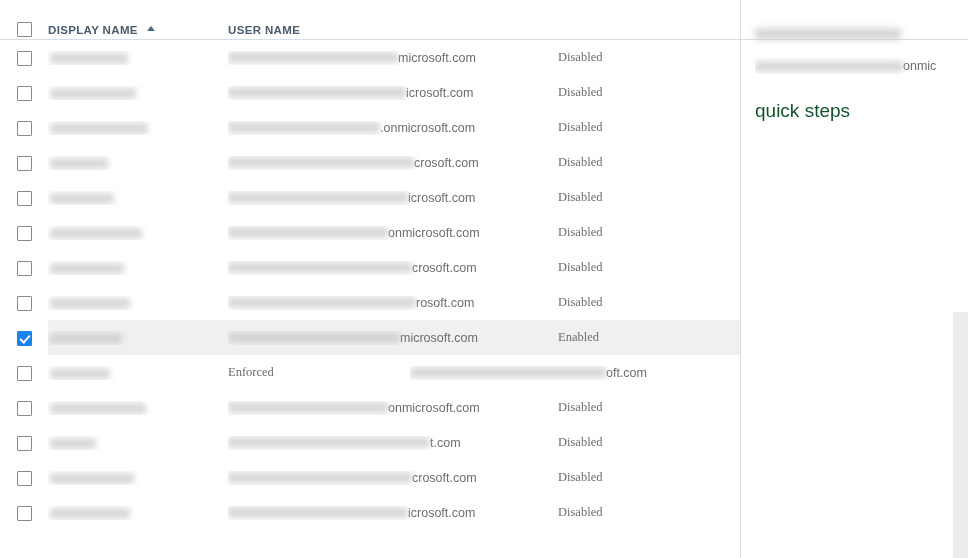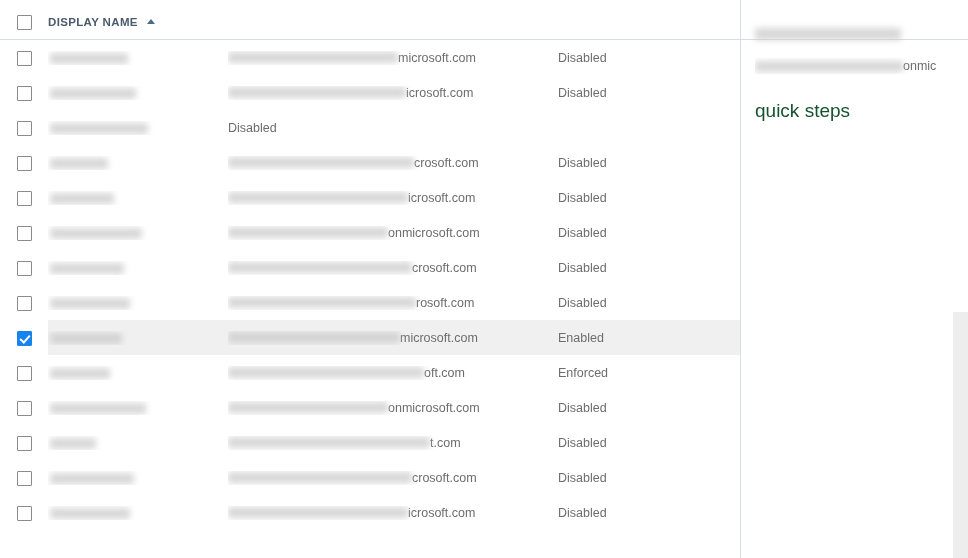--- a/index.html
+++ b/index.html
@@ -31,22 +31,22 @@
     background: #ffffff;
     overflow: hidden;
   }
 
   .table-header {
     position: relative;
     height: 40px;
     box-sizing: border-box;
     border-bottom: 1px solid #d6dde3;
     display: flex;
-    align-items: center;
-    padding-top: 4px;
+    align-items: flex-start;
+    padding-top: 20px;
   }
 
   .col-check {
     width: 48px;
     min-width: 48px;
     display: flex;
     justify-content: center;
     padding-top: 2px;
   }
   .col-display {
@@ -138,21 +138,21 @@
 
   .cell {
     font-size: 12.5px;
     color: #6d6d6d;
     white-space: nowrap;
     overflow: hidden;
     box-sizing: border-box;
   }
   .cell.display { width: 180px; min-width: 180px; padding-left: 2px; }
   .cell.user    { width: 330px; min-width: 330px; }
-  .cell.status  { width: 182px; min-width: 182px; }
+  .cell.status  { width: 182px; min-width: 182px; font-family: Liberation Serif, serif; }
 
   
   .redacted {
     display: inline-block;
     vertical-align: middle;
     background: #c8c8c8;
     border-radius: 2px;
     filter: blur(3.2px);
     opacity: 0.72;
     height: 11px;
@@ -255,20 +255,23 @@
   <div class="table-pane">
 
     <div class="table-header">
       <div class="col-check">
         <span class="cb" id="header-cb"></span>
       </div>
       <div class="col-display">
         <span class="th-label">DISPLAY NAME</span>
         <span class="sort-arrow"></span>
       </div>
+      <div class="col-user">
+        <span class="th-label">USER NAME</span>
+      </div>
     </div>
 
     <div class="rows" id="rows-container">
         <div class="row">
           <div class="col-check">
             <span class="cb"></span>
           </div>
           <div class="row-body">
             <div class="cell display"><span class="redacted" style="width: 78px;"></span></div>
             <div class="cell user">
@@ -294,20 +297,26 @@
             </div>
             <div class="cell status">Disabled</div>
           </div>
         </div>
         <div class="row">
           <div class="col-check">
             <span class="cb"></span>
           </div>
           <div class="row-body">
             <div class="cell display"><span class="redacted" style="width: 98px;"></span></div>
+            <div class="cell user">
+              <div class="user-inner">
+                <span class="redacted" style="width: 152px;"></span>
+                <span class="domain-txt">.onmicrosoft.com</span>
+              </div>
+            </div>
             <div class="cell status">Disabled</div>
           </div>
         </div>
         <div class="row">
           <div class="col-check">
             <span class="cb"></span>
           </div>
           <div class="row-body">
             <div class="cell display"><span class="redacted" style="width: 58px;"></span></div>
             <div class="cell user">
@@ -393,27 +402,27 @@
             </div>
             <div class="cell status">Enabled</div>
           </div>
         </div>
         <div class="row">
           <div class="col-check">
             <span class="cb"></span>
           </div>
           <div class="row-body">
             <div class="cell display"><span class="redacted" style="width: 60px;"></span></div>
+            <div class="cell status">Enforced</div>
             <div class="cell user">
               <div class="user-inner">
                 <span class="redacted" style="width: 196px;"></span>
                 <span class="domain-txt">oft.com</span>
               </div>
             </div>
-            <div class="cell status">Enforced</div>
           </div>
         </div>
         <div class="row">
           <div class="col-check">
             <span class="cb"></span>
           </div>
           <div class="row-body">
             <div class="cell display"><span class="redacted" style="width: 96px;"></span></div>
             <div class="cell user">
               <div class="user-inner">

